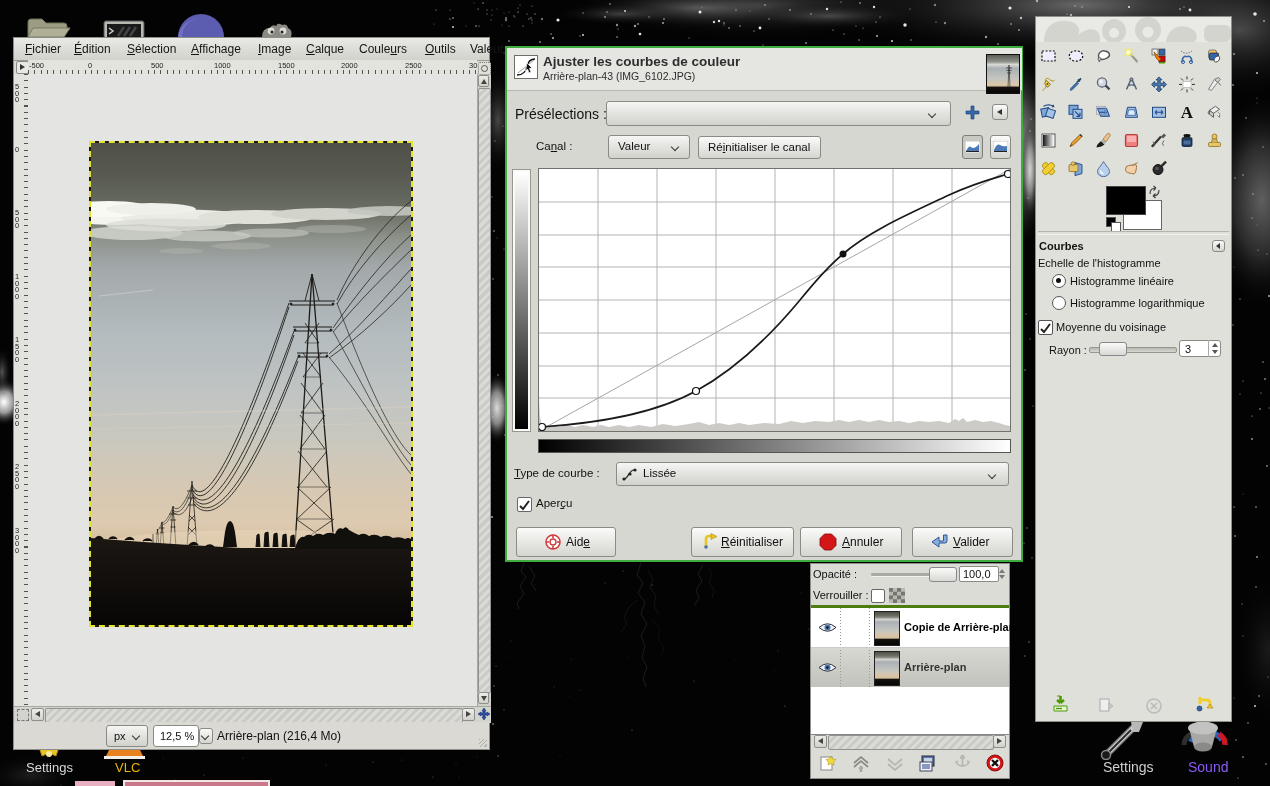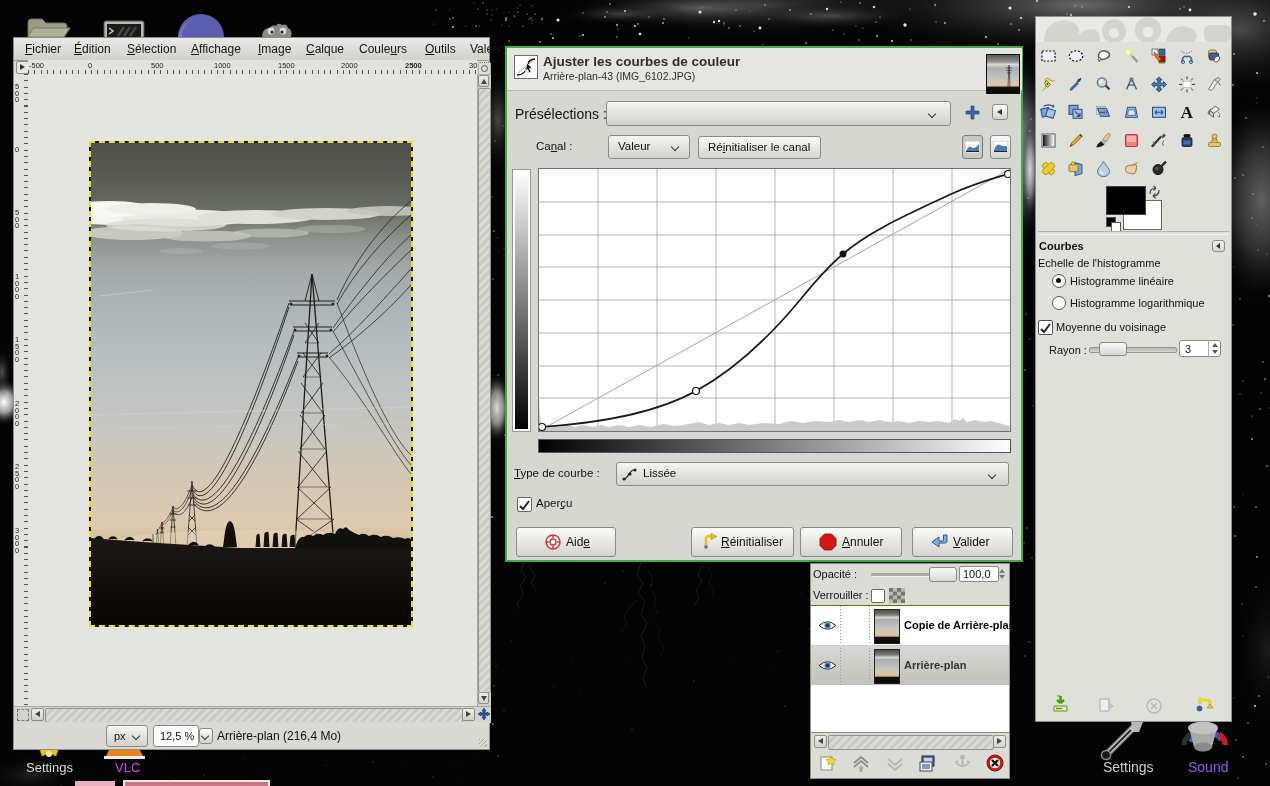--- a/index.html
+++ b/index.html
@@ -359,21 +359,21 @@
   <path d="M36,2 L48,2 L44,12 L38,12 Z" fill="#b8b8b8"></path>
   <path d="M96,22 A17,15 0 0 1 127,20" stroke="#2a62b8" stroke-width="6" fill="none"></path>
   <path d="M124,14 A15,13 0 0 1 130,25" stroke="#cc1822" stroke-width="5.5" fill="none"></path>
   <path d="M89,25 A15,13 0 0 1 96,14" stroke="#2e2e2e" stroke-width="5" fill="none"></path>
   <path d="M94,8 L122,8 L117,27 L99,27 Z" fill="#a8a8a6"></path>
   <ellipse cx="108" cy="8" rx="15" ry="6.5" fill="#c2c2c0"></ellipse>
   <ellipse cx="108" cy="27" rx="9" ry="4.5" fill="#8a8a88"></ellipse>
 </svg>
 
 <div class="txt" style="left:26px;top:760px;color:#d8d8d8;font-size:13px;">Settings</div>
-<div class="txt" style="left:115px;top:760px;color:#d946ef;font-size:13px;">VLC</div>
+<div class="txt" style="left:115px;top:760px;color:#eab308;font-size:13px;">VLC</div>
 <div class="txt" style="left:1103px;top:759px;color:#cfcfcf;font-size:14px;">Settings</div>
 <div class="txt" style="left:1188px;top:759px;color:#8b5cf6;font-size:14px;">Sound</div>
 
 <div class="win" id="gimpmain" style="left:13px;top:37px;width:477px;height:713px;background:#dedad3;">
 
   <div class="abs" style="left:0;top:0;width:475px;height:22px;background:linear-gradient(#e9e9e5,#d2d2cc);border-bottom:1px solid #9a9a94;"></div>
   <div class="txt mnu" style="left:11px;"><u>F</u>ichier</div>
   <div class="txt mnu" style="left:60px;"><u>É</u>dition</div>
   <div class="txt mnu" style="left:113px;"><u>S</u>élection</div>
   <div class="txt mnu" style="left:177px;"><u>A</u>ffichage</div>
@@ -388,21 +388,21 @@
   </div>
 
   <div class="abs" style="left:14px;top:22px;width:449px;height:14px;background:#e3e3de;border-bottom:1px solid #8a8a85;
     background-image:repeating-linear-gradient(90deg,#55554f 0 1px,transparent 1px 6.3px);background-size:100% 4px;background-position:0 100%;background-repeat:no-repeat;"></div>
   <div class="txt rln" style="left:15px;">-500</div>
   <div class="txt rln" style="left:74px;">0</div>
   <div class="txt rln" style="left:137px;">500</div>
   <div class="txt rln" style="left:200px;">1000</div>
   <div class="txt rln" style="left:264px;">1500</div>
   <div class="txt rln" style="left:327px;">2000</div>
-  <div class="txt rln" style="left:391px;font-weight:bold;">2500</div>
+  <div class="txt rln" style="left:391px;">2500</div>
   <div class="txt rln" style="left:455px;">30</div>
 
   <div class="abs" style="left:0;top:36px;width:14px;height:632px;background:#e3e3de;border-right:1px solid #8a8a85;
     background-image:repeating-linear-gradient(180deg,#55554f 0 1px,transparent 1px 6.3px);background-size:4px 100%;background-position:100% 0;background-repeat:no-repeat;"></div>
   <div class="txt vln" style="top:46px;">5<br>0<br>0</div>
   <div class="txt vln" style="top:109px;">0</div>
   <div class="txt vln" style="top:172px;">5<br>0<br>0</div>
   <div class="txt vln" style="top:236px;">1<br>0<br>0<br>0</div>
   <div class="txt vln" style="top:299px;">1<br>5<br>0<br>0</div>
   <div class="txt vln" style="top:363px;">2<br>0<br>0<br>0</div>
@@ -573,21 +573,21 @@
         <rect x="0" y="0" width="4" height="3.75" fill="#76766f"></rect>
         <rect x="8" y="0" width="4" height="3.75" fill="#76766f"></rect>
         <rect x="4" y="3.75" width="4" height="3.75" fill="#76766f"></rect>
         <rect x="12" y="3.75" width="4" height="3.75" fill="#76766f"></rect>
         <rect x="0" y="7.5" width="4" height="3.75" fill="#76766f"></rect>
         <rect x="8" y="7.5" width="4" height="3.75" fill="#76766f"></rect>
         <rect x="4" y="11.25" width="4" height="3.75" fill="#76766f"></rect>
         <rect x="12" y="11.25" width="4" height="3.75" fill="#76766f"></rect>
       </svg>
 
-  <div class="abs" style="left:0px;top:41px;width:198px;height:126px;background:#fff;border-top:1px solid #4d7c0f;border-bottom:1px solid #888;">
+  <div class="abs" style="left:0px;top:41px;width:198px;height:126px;background:#fff;border-top:3px solid #4d7c0f;border-bottom:1px solid #888;">
     <div class="abs" style="left:0;top:0;width:198px;height:40px;background:#fff;"></div>
     <div class="abs" style="left:0;top:40px;width:198px;height:39px;background:linear-gradient(#d8d8d3,#c2c2bd);"></div>
     <div class="abs" style="left:29px;top:0;width:1px;height:79px;background-image:repeating-linear-gradient(180deg,#999 0 1px,transparent 1px 3px);"></div>
     <div class="abs" style="left:58px;top:0;width:1px;height:79px;background-image:repeating-linear-gradient(180deg,#999 0 1px,transparent 1px 3px);"></div>
     <div class="abs" style="left:0;top:39px;width:198px;height:1px;background:#ccc;"></div>
     <svg class="abs" style="left:7px;top:13px;" width="19" height="13">
           <path d="M1,6.5 Q9.5,-1 18,6.5 Q9.5,14 1,6.5 Z" fill="#eef" stroke="#333" stroke-width="1"></path>
           <circle cx="9.5" cy="6.5" r="3" fill="#4878b0"></circle>
           <circle cx="9.5" cy="6.5" r="1.2" fill="#111"></circle>
         </svg>

